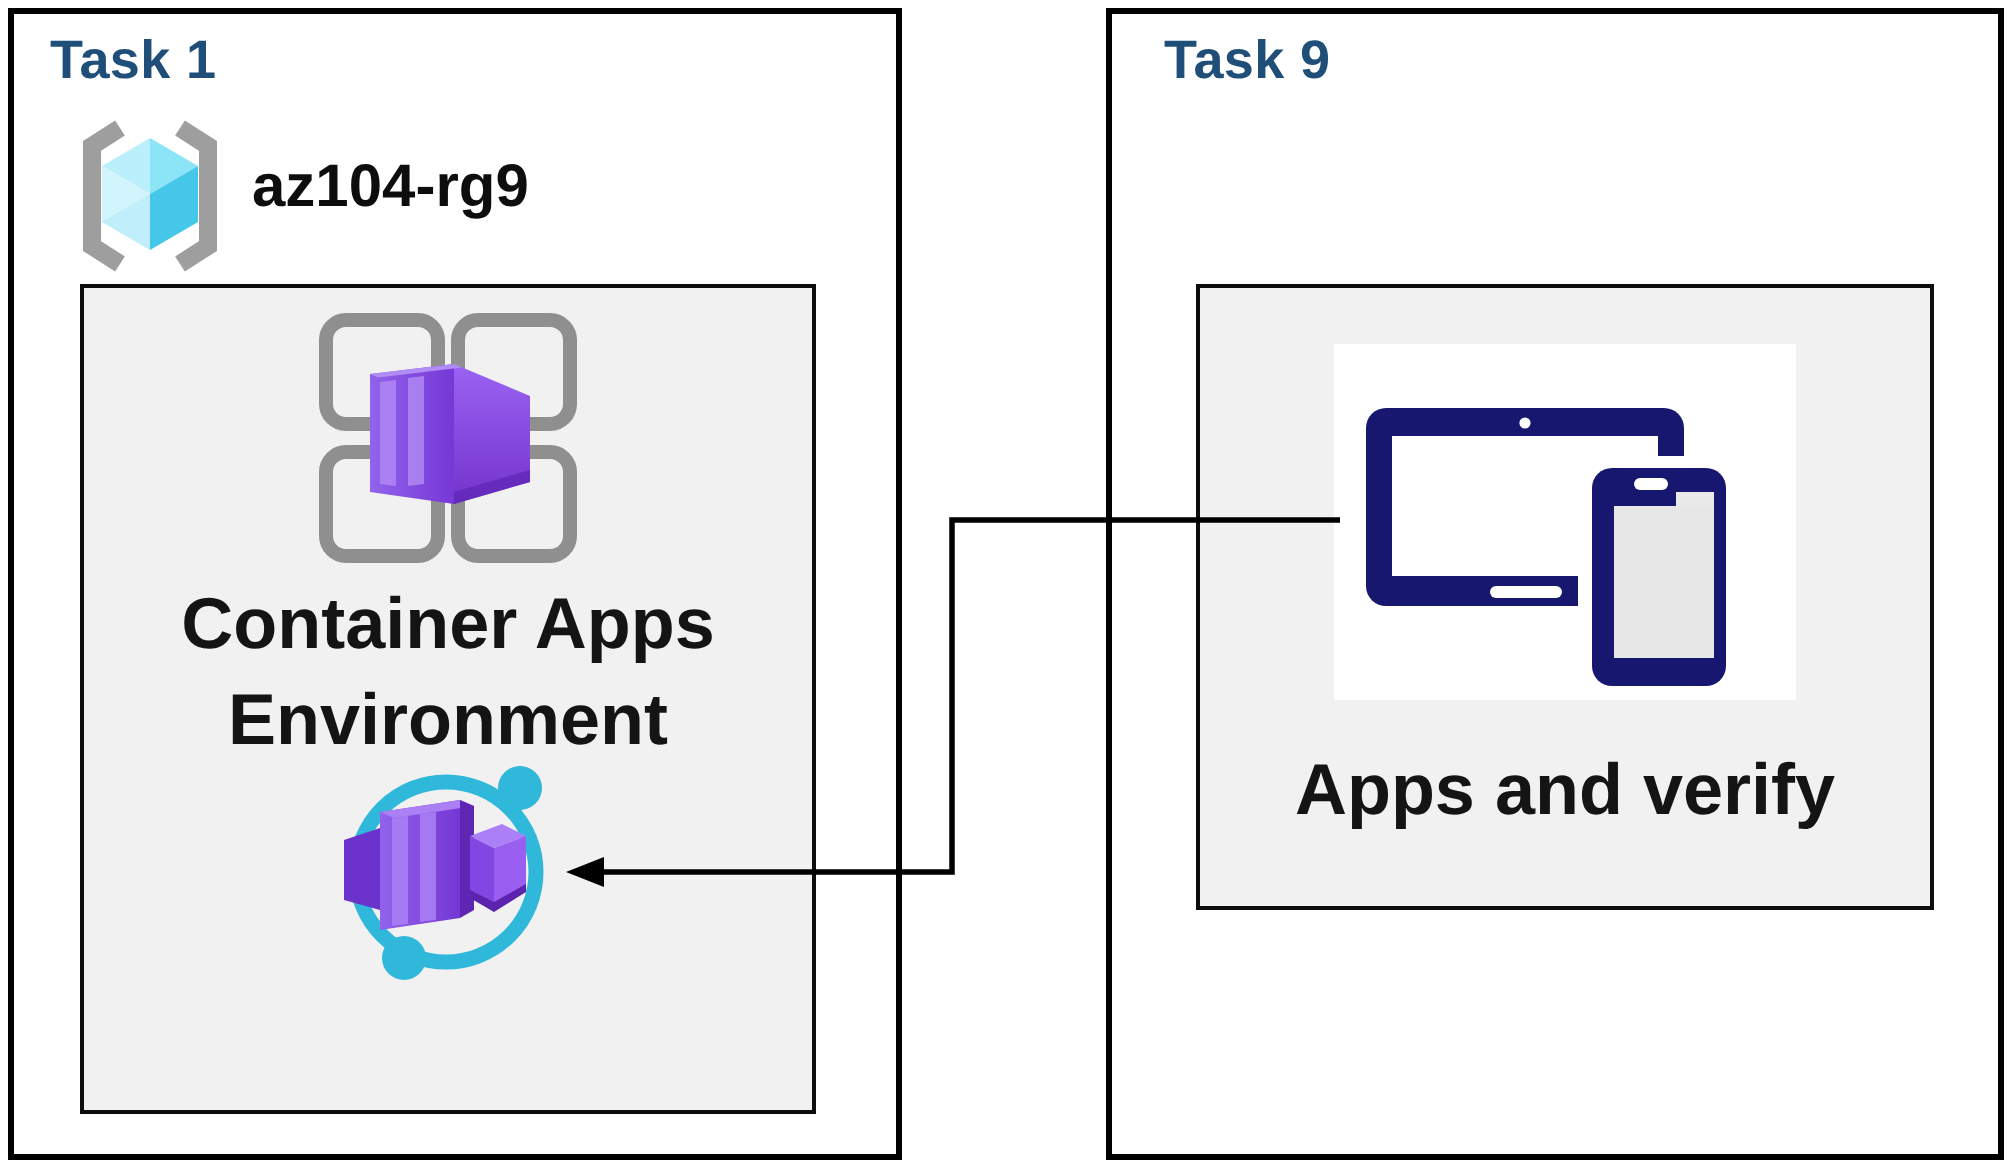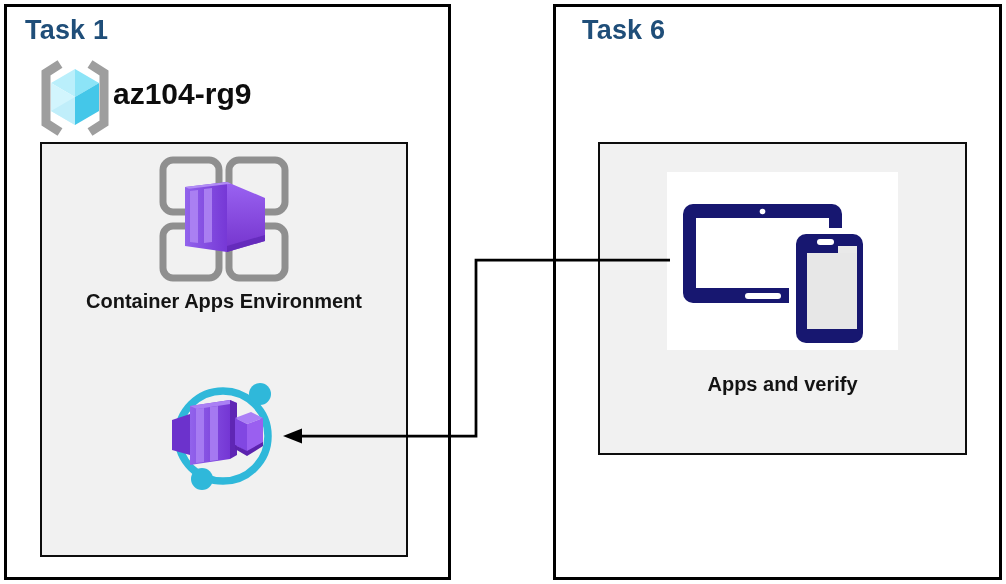--- a/index.html
+++ b/index.html
@@ -11,24 +11,24 @@
   .task-box.t1{left:4px;top:4px;width:447px;height:576px;}
   .task-box.t2{left:553px;top:4px;width:449px;height:576px;}
   .task-title{position:absolute;font-size:27px;font-weight:bold;color:#1f4e79;letter-spacing:0.2px;}
   .title-1{left:25px;top:15px;}
   .title-2{left:582px;top:15px;}
   .panel{position:absolute;background:#f1f1f1;border:2px solid #0d0d0d;box-sizing:border-box;}
   .panel.p1{left:40px;top:142px;width:368px;height:415px;}
   .panel.p2{left:598px;top:142px;width:369px;height:313px;}
   .icon{position:absolute;}
   .rg-icon{left:33px;top:57px;width:84px;height:82px;}
-  .rg-label{position:absolute;left:113px;top:77px;font-size:30px;font-weight:bold;color:#0d0d0d;}
+  .rg-label{position:absolute;left:126px;top:77px;font-size:30px;font-weight:bold;color:#0d0d0d;}
   .env-icon{left:158px;top:156px;width:132px;height:126px;}
   .app-icon{left:166px;top:381px;width:114px;height:114px;}
-  .item-label{position:absolute;text-align:center;font-size:20px;font-weight:bold;color:#141414;line-height:1.32;}
+  .item-label{position:absolute;text-align:center;font-size:36px;font-weight:bold;color:#141414;line-height:1.32;}
   .env-label{left:64px;top:288px;width:320px;}
   .app-label{left:42px;top:502px;width:364px;}
   .test-label{left:600px;top:371px;width:365px;}
   .devices-panel{position:absolute;left:667px;top:172px;width:231px;height:178px;background:#ffffff;}
   .devices-panel svg{display:block;width:231px;height:178px;}
   .connector{position:absolute;left:0;top:0;pointer-events:none;}
 </style>
 </head>
 <body>
 
@@ -92,21 +92,21 @@
     <polygon points="64,19 71,22 71,74 64,78" fill="#5f26b4"></polygon>
     <polygon points="30,28 38,27 38,81 30,82" fill="#a97ef3" opacity="0.9"></polygon>
     <polygon points="44,26 52,25 52,79 44,80" fill="#a97ef3" opacity="0.9"></polygon>
     <polygon points="69,37 85,31 97,37 81,43" fill="#ab80f6"></polygon>
     <polygon points="69,37 81,43 81,71 69,64" fill="#8147e2"></polygon>
     <polygon points="81,43 97,37 97,62 81,71" fill="#9a5ff0"></polygon>
     <polygon points="69,64 81,70 97,61 97,65 81,75 69,68" fill="#5c23ae"></polygon>
   </svg>
 
   <div class="task-box t2"></div>
-  <div class="task-title title-2">Task 6</div>
+  <div class="task-title title-2">Task 9</div>
 
   <div class="panel p2"></div>
 
   <div class="devices-panel">
     <svg viewBox="0 0 231 178">
       <rect x="16" y="32" width="159" height="99" rx="10" fill="#171770"></rect>
       <rect x="29" y="46" width="133" height="70" fill="#ffffff"></rect>
       <circle cx="95.5" cy="39.5" r="2.8" fill="#ffffff"></circle>
       <rect x="78" y="121" width="36" height="6" rx="3" fill="#ffffff"></rect>
       <rect x="122" y="56" width="80" height="121" rx="14" fill="#ffffff"></rect>

